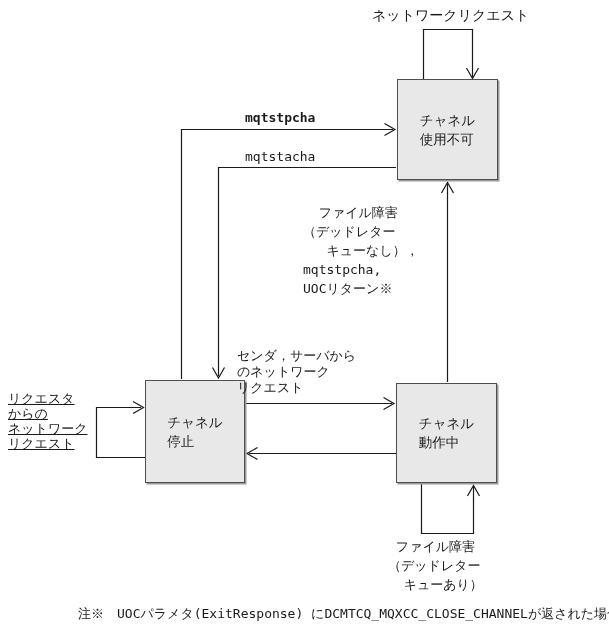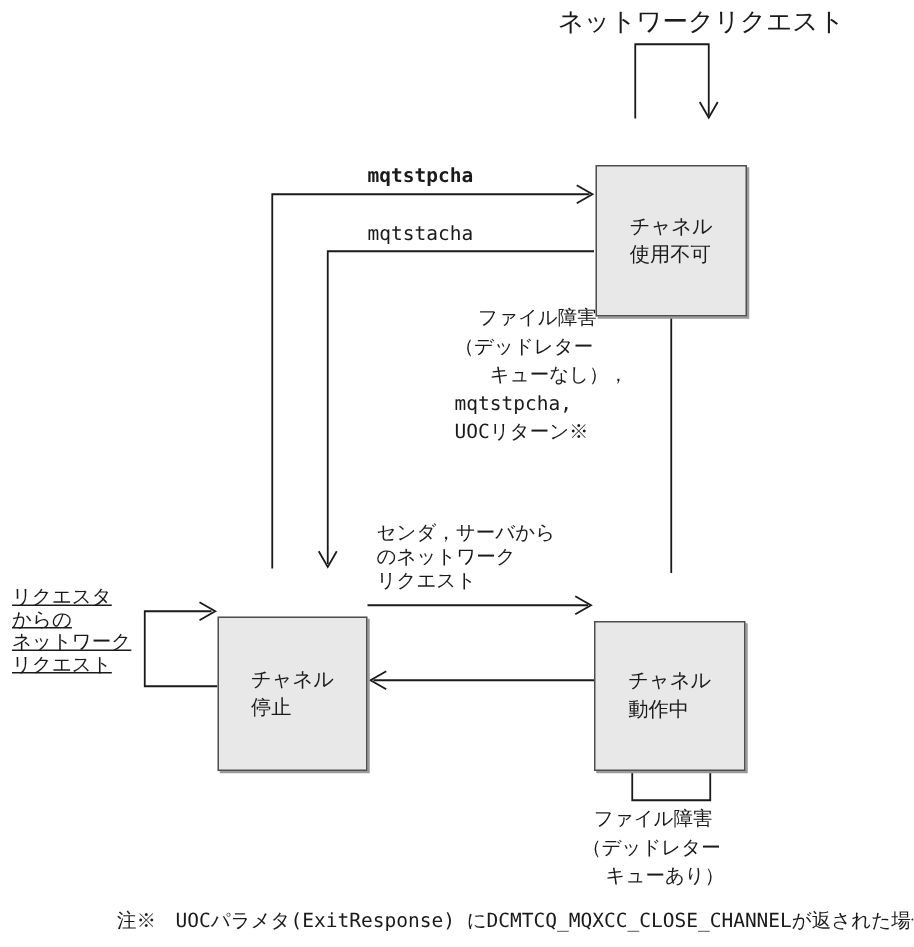--- a/index.html
+++ b/index.html
@@ -12,21 +12,21 @@
     overflow:hidden;
   }
   .connectors{position:absolute;left:0;top:0;width:609px;height:631px;}
   .connectors path{stroke:#1a1a1a;stroke-width:1.2;fill:none;}
   .state-box{
     position:absolute;
     box-sizing:border-box;
     background:#e8e8e8;
     border:1.5px solid #4f4f4f;
     box-shadow:1.5px 1.5px 0 #9a9a9a;
-    display:flex;align-items:center;justify-content:center;margin-top:31px;
+    display:flex;align-items:center;justify-content:center;
   }
   .state-box span{
     white-space:pre;
     font-size:13.5px;
     line-height:19px;
     text-align:left;
   }
   .label{
     position:absolute;
     font-size:13px;
@@ -77,38 +77,38 @@
   </div>
   <div class="state-box" style="left:145px;top:380px;width:100px;height:103px;">
     <span>チャネル
 停止</span>
   </div>
   <div class="state-box" style="left:396px;top:383px;width:101px;height:100px;">
     <span>チャネル
 動作中</span>
   </div>
 
-  <div class="label" style="left:372px;top:8px;font-size:17px;">ネットワークリクエスト</div>
+  <div class="label" style="left:372px;top:8px;font-size:14px;">ネットワークリクエスト</div>
 
   <div class="label" style="left:245px;top:110px;font-weight:bold;">mqtstpcha</div>
 
   <div class="label" style="left:245px;top:149px;">mqtstacha</div>
 
   <div class="label" style="left:303px;top:203px;line-height:19px;">  ファイル障害
 （デッドレター
    キューなし），
 mqtstpcha,
 UOCリターン※</div>
 
   <div class="label" style="left:8px;top:391px;line-height:15px;text-decoration:underline;">リクエスタ
 からの
 ネットワーク
 リクエスト</div>
 
-  <div class="label" style="left:251px;top:348px;line-height:16px;">センダ，サーバから
+  <div class="label" style="left:237px;top:348px;line-height:16px;">センダ，サーバから
 のネットワーク
 リクエスト</div>
 
 
   <div class="label" style="left:388px;top:537px;line-height:19px;"> ファイル障害
 （デッドレター
   キューあり）</div>
 
   <div class="footnote" style="left:78px;top:605px;">注※　UOCパラメタ(ExitResponse) にDCMTCQ_MQXCC_CLOSE_CHANNELが返された場合</div>
 

